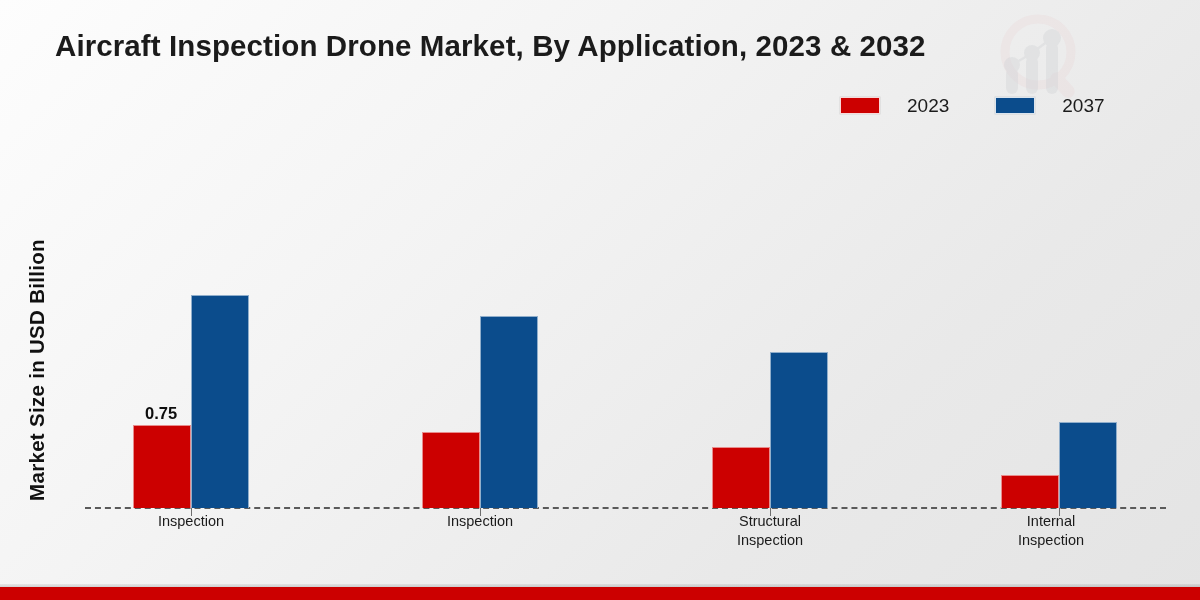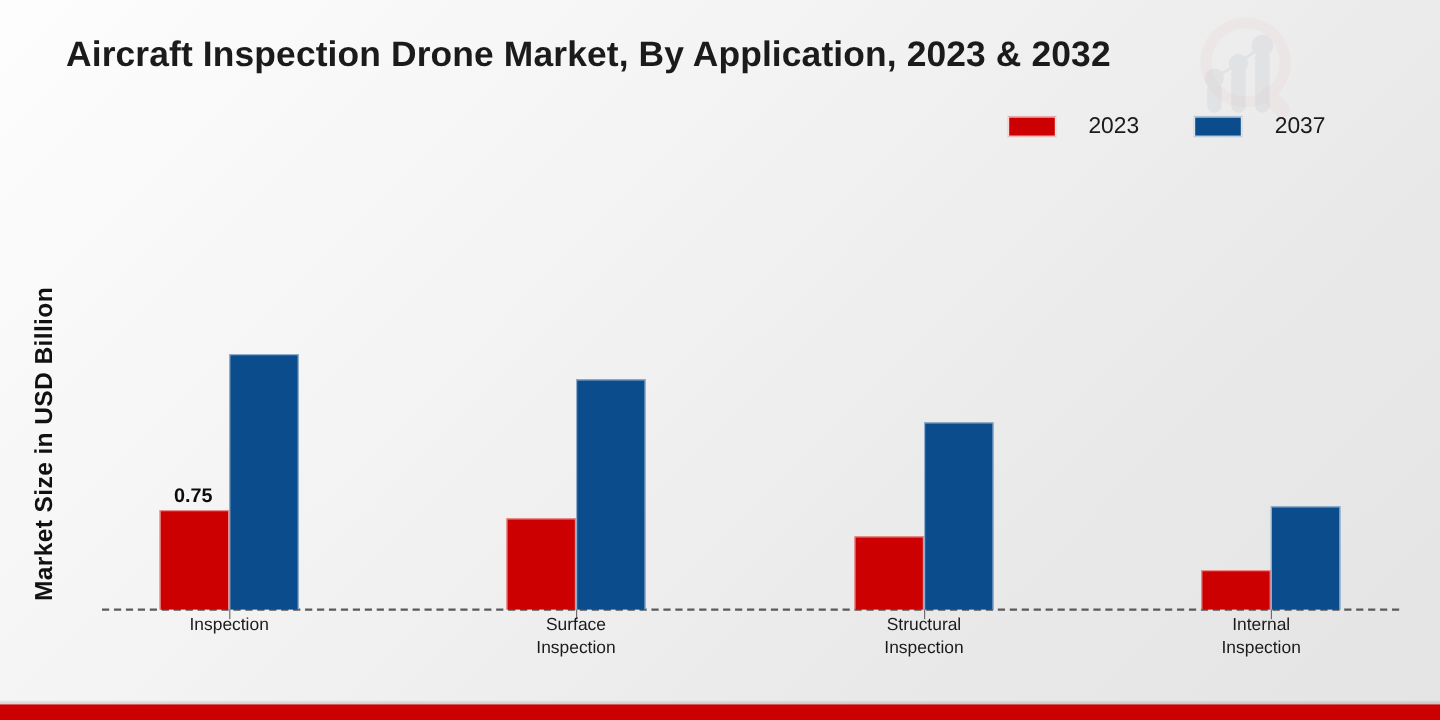--- a/index.html
+++ b/index.html
@@ -205,21 +205,20 @@
     <div class="bar blue" style="left:191px; width:58px; height:213px"></div>
     <div class="bar-label" style="left:145px; top:404px">0.75</div>
     <div class="cat-label" style="left:91px">
       <span>Inspection</span>
     </div>
 
     <div class="tick" style="left:480px"></div>
     <div class="bar red" style="left:422px; width:58px; height:76px"></div>
     <div class="bar blue" style="left:480px; width:58px; height:192px"></div>
     <div class="cat-label" style="left:380px">
-      <span>Surface</span>
       <span>Inspection</span>
     </div>
 
     <div class="tick" style="left:770px"></div>
     <div class="bar red" style="left:712px; width:58px; height:61px"></div>
     <div class="bar blue" style="left:770px; width:58px; height:156px"></div>
     <div class="cat-label" style="left:670px">
       <span>Structural</span>
       <span>Inspection</span>
     </div>

